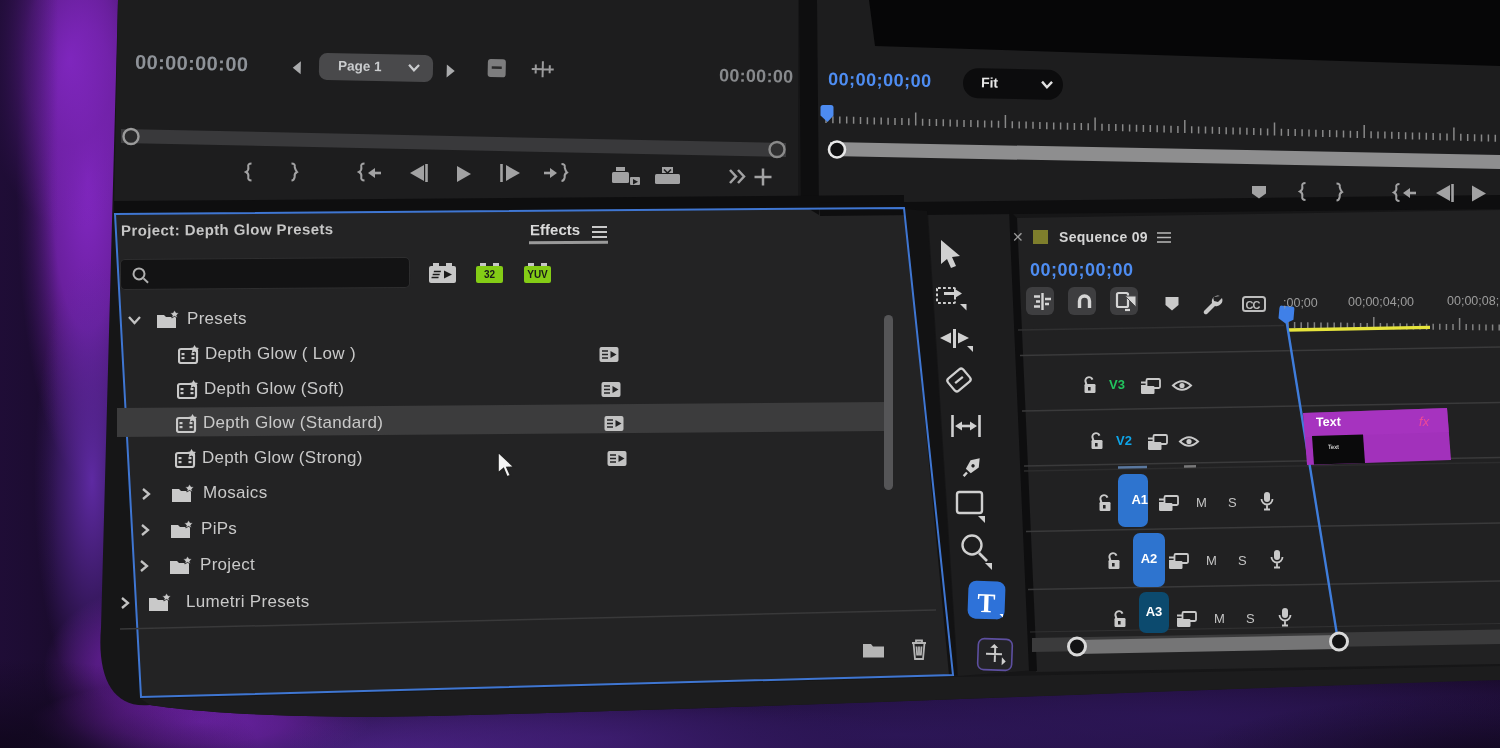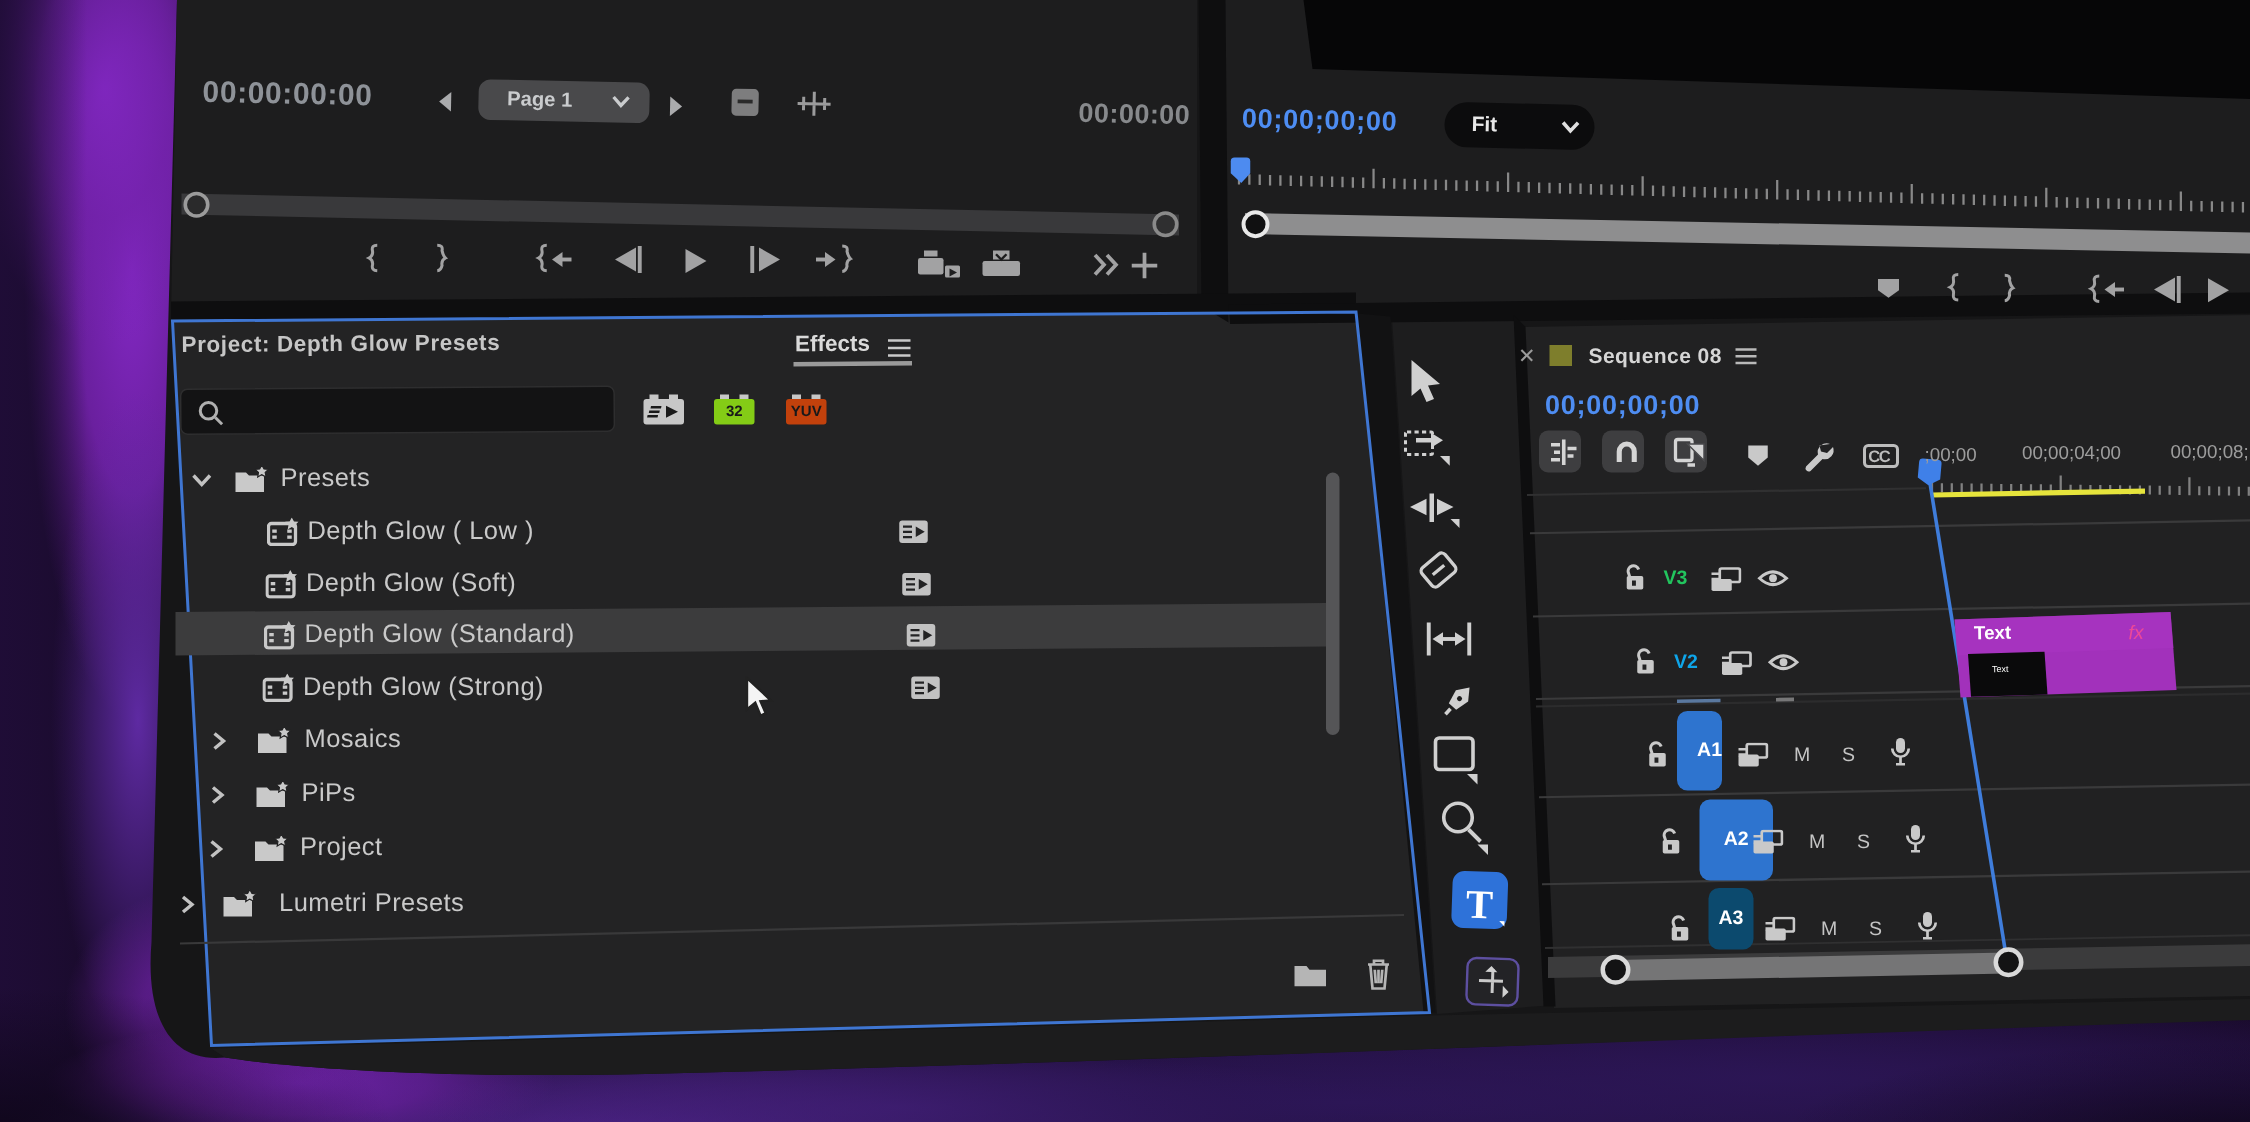--- a/index.html
+++ b/index.html
@@ -186,21 +186,21 @@
         <g transform="skewX(-12)">
           <path d="M6 5.5 h7 M5.5 8.5 h7 M5 11.5 h7" stroke="#1a1a1a" stroke-width="1.6"></path>
         </g>
         <path d="M15 4.5 l8 4 -8 4 z" fill="#1a1a1a"></path>
       </svg></div>
 <div style="position:absolute;left:476px;top:266px;width:27px;height:17px;background:#84cc16;border-radius:2px">
       <div style="position:absolute;left:4px;top:-3px;width:6px;height:3px;background:#c7c7c7"></div>
       <div style="position:absolute;right:4px;top:-3px;width:6px;height:3px;background:#c7c7c7"></div>
       <div style="position:absolute;left:0;top:0;width:100%;text-align:center;font-size:10px;font-weight:bold;color:#19191a;line-height:17px">32</div>
     </div>
-<div style="position:absolute;left:524px;top:266px;width:27px;height:17px;background:#c2410c;border-radius:2px">
+<div style="position:absolute;left:524px;top:266px;width:27px;height:17px;background:#84cc16;border-radius:2px">
       <div style="position:absolute;left:4px;top:-3px;width:6px;height:3px;background:#c7c7c7"></div>
       <div style="position:absolute;right:4px;top:-3px;width:6px;height:3px;background:#c7c7c7"></div>
       <div style="position:absolute;left:0;top:0;width:100%;text-align:center;font-size:10px;font-weight:bold;color:#19191a;line-height:17px">YUV</div>
     </div>
 <svg style="position:absolute;left:0;top:0" width="1500" height="748" viewBox="0 0 1500 748">
       <polygon points="117,408 884,402 884,431 117,437" fill="#3c3c3d"></polygon>
       <rect x="884" y="315" width="9" height="175" rx="4.5" fill="#555557"></rect>
     </svg>
 <svg style="position:absolute;left:127px;top:315px" width="15" height="10" viewBox="0 0 15 10">
       <path d="M2 2 L7.5 8 L13 2" stroke="#c2c2c2" stroke-width="2.3" fill="none"></path>
@@ -354,21 +354,21 @@
       <g transform="rotate(2 995 654)">
         <rect x="978" y="639" width="34" height="31" rx="6" fill="#232326" stroke="#5d4fa0" stroke-width="1.6"></rect>
         <g stroke="#c9c9c9" stroke-width="2" fill="#d0d0d0">
           <path d="M986 654 h16 M995 646 v16" fill="none"></path>
           <path d="M990 648 l4-4 4 4 z M1002 657 l4 4 -4 4 z" stroke="none"></path>
         </g>
       </g>
     </svg>
 <div style="position:absolute;left:1012px;top:229px;font-size:14px;color:#9a9a9a">✕</div>
 <div style="position:absolute;left:1033px;top:230px;width:15px;height:14px;background:#7e7e2c"></div>
-<div style="position:absolute;left:1059px;top:229px;font-size:14px;font-weight:bold;color:#d5d5d5;letter-spacing:0.3px">Sequence 08</div>
+<div style="position:absolute;left:1059px;top:229px;font-size:14px;font-weight:bold;color:#d5d5d5;letter-spacing:0.3px">Sequence 09</div>
 <svg style="position:absolute;left:1156px;top:231px" width="17" height="13" viewBox="0 0 17 13">
       <path d="M1 2h14M1 6.5h14M1 11h14" stroke="#b9b9b9" stroke-width="1.7"></path>
     </svg>
 <div style="position:absolute;left:1030px;top:260px;font-size:18px;font-weight:bold;color:#4e8df2;letter-spacing:0.5px">00;00;00;00</div>
 <div style="position:absolute;left:1026px;top:287px;width:28px;height:28px;background:#3e3e40;border-radius:6px"><svg width="33" height="29" viewBox="0 0 33 29">
         <path d="M16.5 6 v17 M8 9.5 h6 M10 14.5 h4 M8 19.5 h6 M19 12 h6 M19 17 h4" stroke="#d5d5d5" stroke-width="2.4" fill="none"></path>
       </svg></div>
 <div style="position:absolute;left:1068px;top:287px;width:28px;height:28px;background:#3e3e40;border-radius:6px"><svg width="33" height="29" viewBox="0 0 33 29">
         <path d="M11.5 21 v-7 a5 5 0 0 1 10 0 v7" stroke="#d5d5d5" stroke-width="3.4" fill="none"></path>
       </svg></div>
@@ -436,21 +436,21 @@
 <div style="position:absolute;left:1228px;top:495px;font-size:13px;color:#c4c4c4">S</div>
 <svg style="position:absolute;left:1259px;top:491px" width="16" height="21" viewBox="0 0 16 21">
       <rect x="5" y="1" width="6" height="10" rx="3" fill="#c9c9c9"></rect>
       <path d="M2.5 8 a5.5 5.5 0 0 0 11 0 M8 14 v4 M5 18.5 h6" stroke="#c9c9c9" stroke-width="1.8" fill="none"></path>
     </svg>
 <svg style="position:absolute;left:1105px;top:552px" width="17" height="19" viewBox="0 0 17 19">
       <path d="M4.5 8 v-3.2 a3.6 3.6 0 0 1 7.2 0" stroke="#c9c9c9" stroke-width="2" fill="none" transform="rotate(-18 8 5)"></path>
       <rect x="3.5" y="8" width="11" height="9" rx="1.2" fill="#c9c9c9"></rect>
       <rect x="7" y="11" width="2.6" height="3.5" fill="#232324"></rect>
     </svg>
-<div style="position:absolute;left:1133px;top:533px;width:49px;height:54px;background:#2e74cf;border-radius:7px;transform:rotate(0deg)">
+<div style="position:absolute;left:1133px;top:533px;width:32px;height:54px;background:#2e74cf;border-radius:7px;transform:rotate(0deg)">
       <div style="position:absolute;width:100%;text-align:center;top:18.0px;font-size:13px;font-weight:bold;color:#fff">A2</div>
     </div>
 <svg style="position:absolute;left:1168px;top:553px" width="21" height="17" viewBox="0 0 21 17">
       <rect x="6.5" y="1" width="13.5" height="9" rx="1.2" fill="none" stroke="#c9c9c9" stroke-width="1.8"></rect>
       <path d="M1 4.5 h5 M1 8 h5" stroke="#c9c9c9" stroke-width="1.8"></path>
       <rect x="1" y="8" width="13.5" height="8" rx="1.2" fill="#c9c9c9"></rect>
     </svg>
 <div style="position:absolute;left:1206px;top:553px;font-size:13px;color:#c4c4c4">M</div>
 <div style="position:absolute;left:1238px;top:553px;font-size:13px;color:#c4c4c4">S</div>
 <svg style="position:absolute;left:1269px;top:549px" width="16" height="21" viewBox="0 0 16 21">

